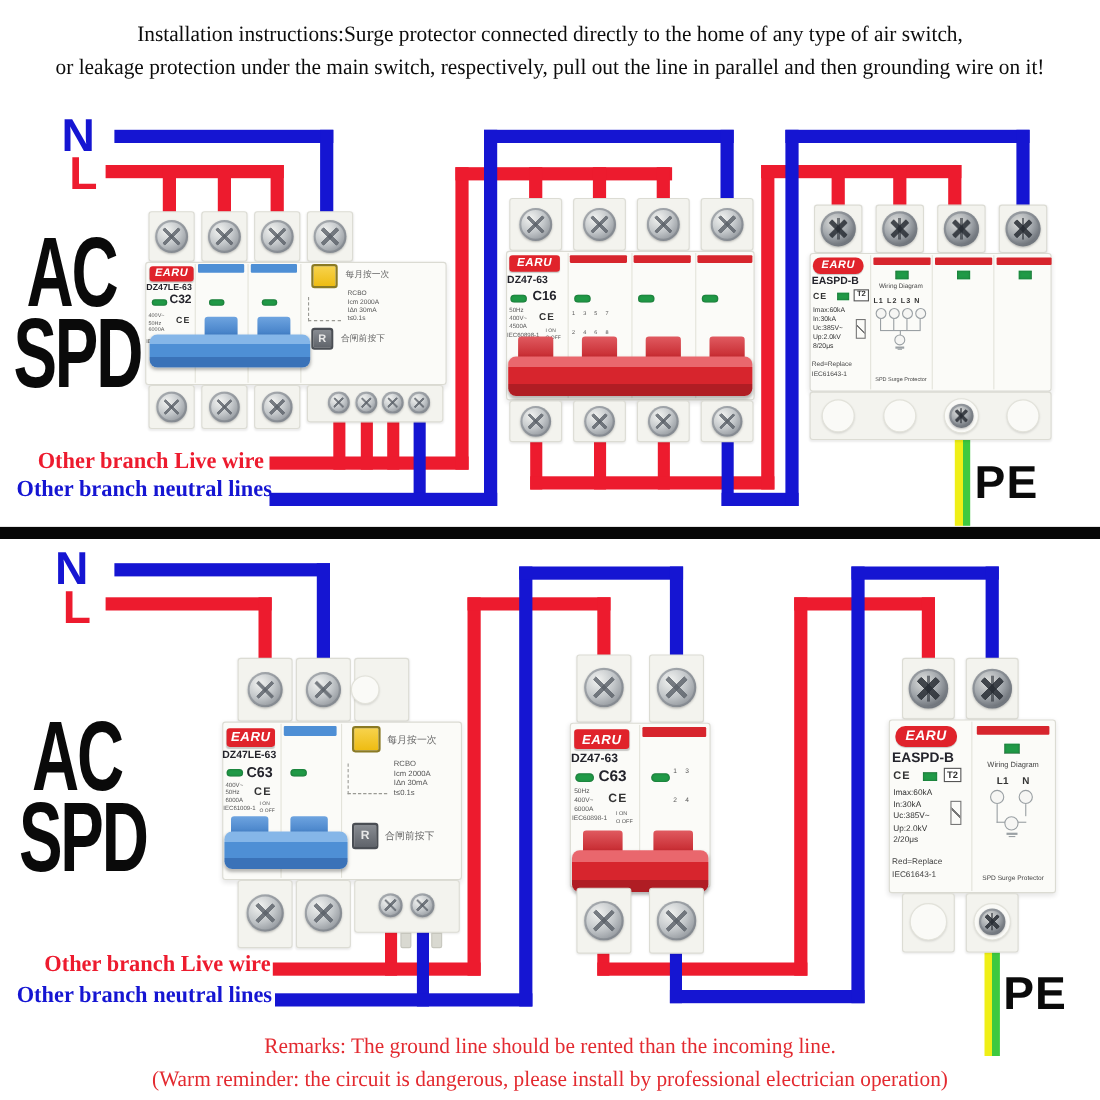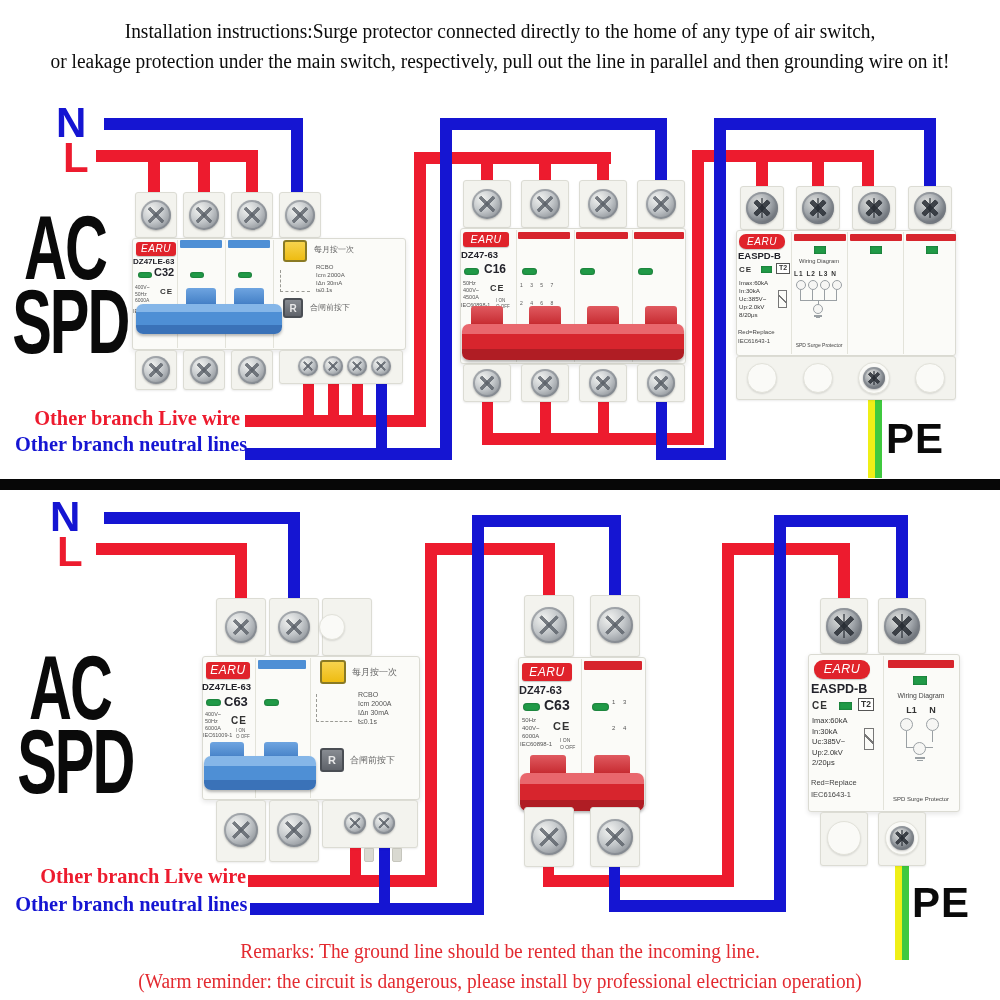--- a/index.html
+++ b/index.html
@@ -30,21 +30,21 @@
  background:radial-gradient(circle at 35% 32%,#f2f3f1,#c2c6c9 45%,#8d9298 80%,#787d84);
  box-shadow:inset 0 0 0 2px rgba(120,126,133,.55),0 1px 2px rgba(0,0,0,.25)}
 .screw::after{content:"";position:absolute;inset:18%;border-radius:50%;
  background:linear-gradient(45deg,transparent 44%,rgba(90,96,104,.8) 44% 56%,transparent 56%),
  linear-gradient(135deg,transparent 44%,rgba(90,96,104,.8) 44% 56%,transparent 56%)}
 .screw-dark{background:radial-gradient(circle at 38% 32%,#dfe0de,#9fa4a9 45%,#63686f 78%,#4f545b)}
 .screw-dark::after{background:linear-gradient(45deg,transparent 42%,rgba(40,45,52,.85) 42% 58%,transparent 58%),
  linear-gradient(135deg,transparent 42%,rgba(40,45,52,.85) 42% 58%,transparent 58%),
  linear-gradient(90deg,transparent 44%,rgba(40,45,52,.6) 44% 56%,transparent 56%)}
 .knob{position:absolute;background:#fafaf7;border:1px solid #e2e2da;border-radius:50%;box-shadow:0 1px 2px rgba(0,0,0,.12)}
-.logo{position:absolute;background:var(--brand-red,#E0232B);color:#fff;font-weight:400;font-style:italic;
+.logo{position:absolute;background:var(--brand-red,#E0232B);color:#fff;font-weight:700;font-style:italic;
  text-align:center;border-radius:3px;letter-spacing:.5px;box-shadow:0 1px 1px rgba(0,0,0,.2)}
 .pill{position:absolute;background:var(--indicator-green,#209A47);border-radius:4px;box-shadow:inset 0 0 2px rgba(0,0,0,.45)}
 .grect{position:absolute;background:var(--indicator-green,#209A47);box-shadow:inset 0 0 2px rgba(0,0,0,.45)}
 .stripe{position:absolute;border-radius:1px}
 .stripe.red{background:var(--toggle-red,#D7252D)}
 .stripe.blue{background:var(--toggle-blue,#4E8FD5)}
 .model{position:absolute;font-weight:700;color:#23232b;white-space:nowrap;line-height:1.1}
 .rating{position:absolute;font-weight:700;color:#23232b;line-height:1.1}
 .tiny{position:absolute;color:#555;white-space:pre-line;line-height:1.3}
 .ce{position:absolute;font-weight:700;color:#333;letter-spacing:1px;line-height:1}

